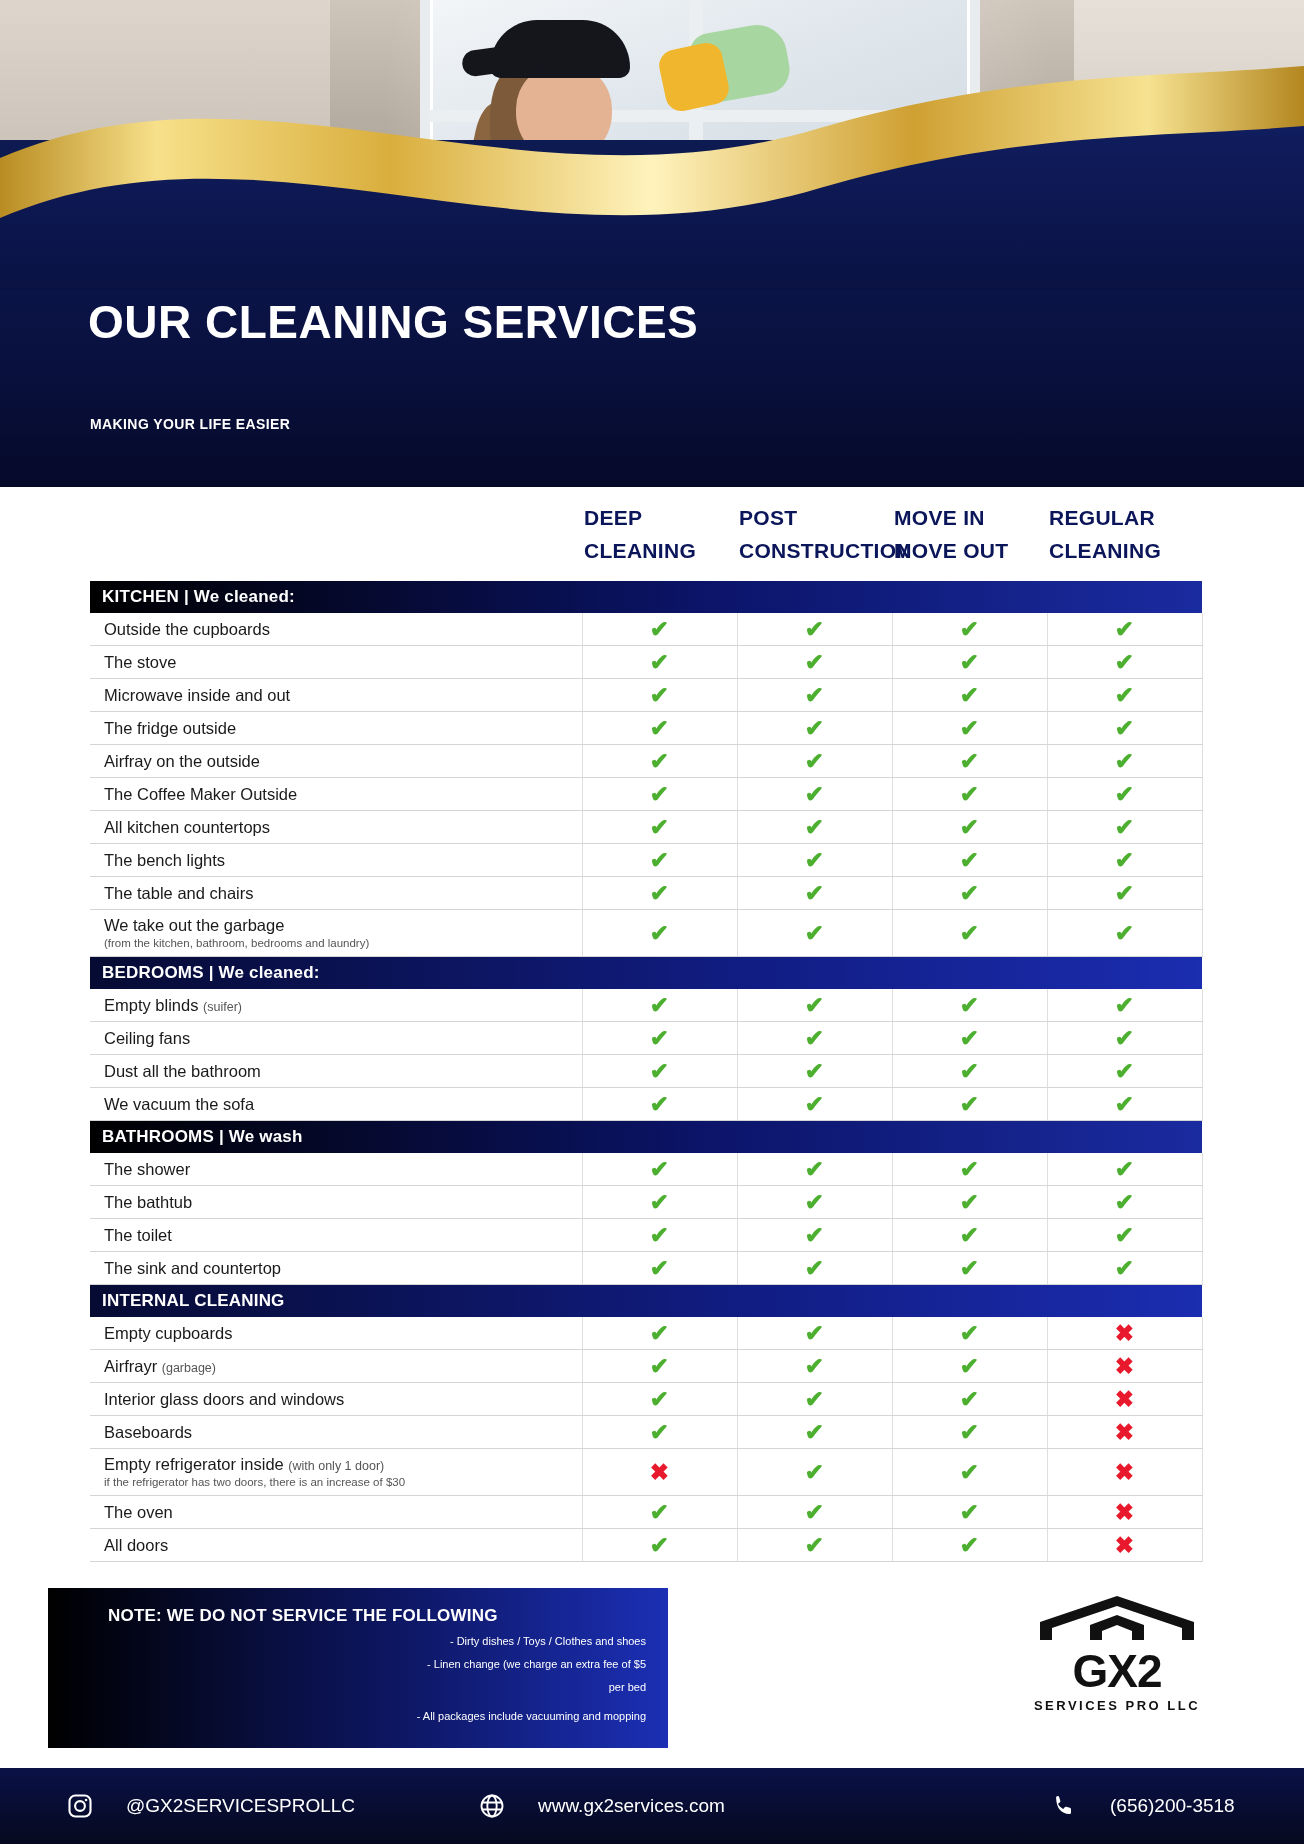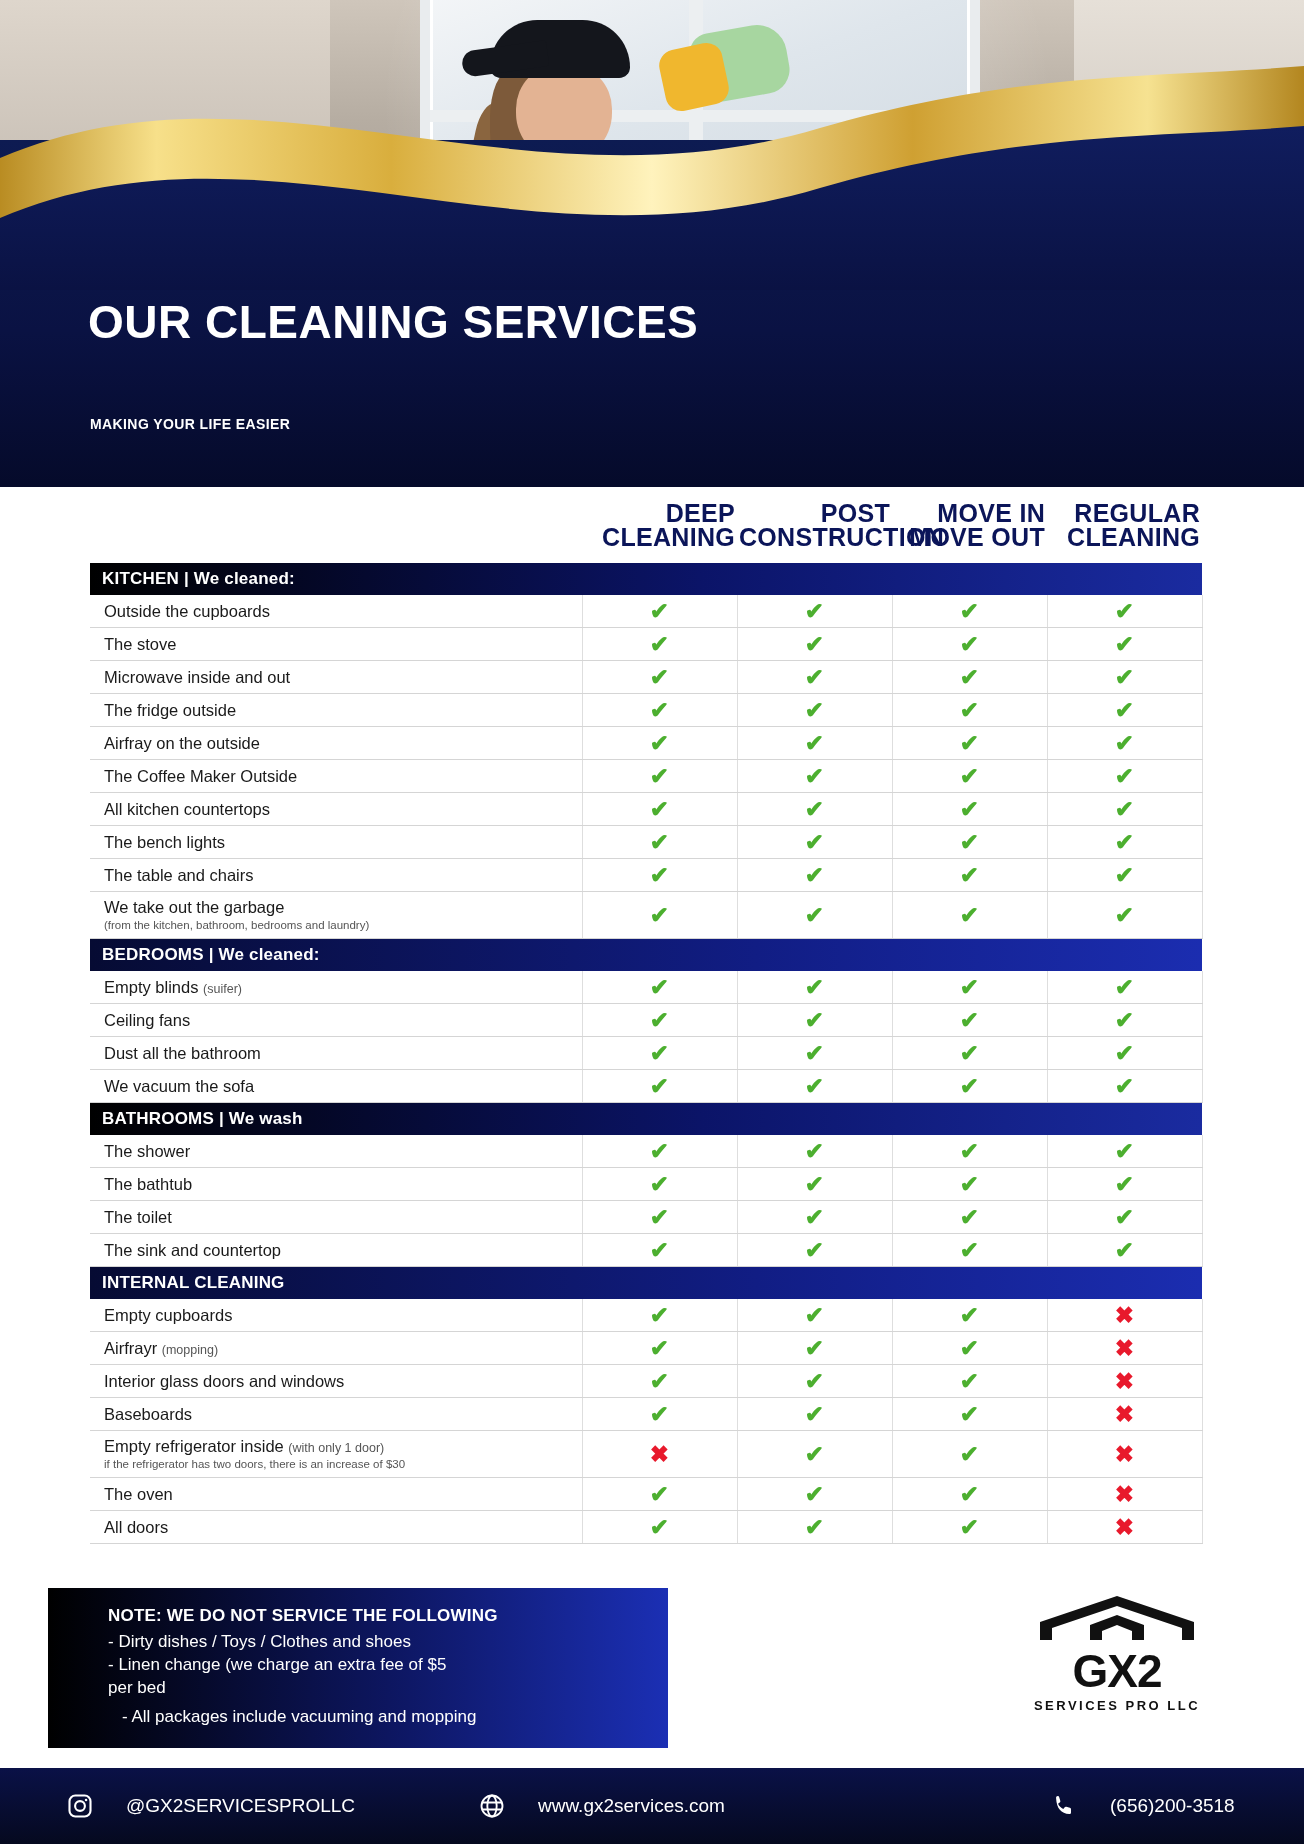--- a/index.html
+++ b/index.html
@@ -133,25 +133,25 @@
     width: 1112px;
   }
   table.svc {
     width: 1112px;
     border-collapse: collapse;
     table-layout: fixed;
   }
   table.svc col.c0 { width: 492px; }
   table.svc col.cx { width: 155px; }
   .colhead {
-    text-align: right;
+    text-align: left;
     color: #0b1559;
-    font-size: 25px;
+    font-size: 21px;
     font-weight: bold;
-    line-height: 24px;
+    line-height: 33px;
     padding: 6px 2px 14px 2px;
     vertical-align: bottom;
     letter-spacing: 0.3px;
   }
   tr.section td {
     padding: 0;
   }
   .section-bar {
     background: linear-gradient(90deg, #000000 0%, #0b1468 55%, #1a2ba0 100%);
     color: #ffffff;
@@ -200,21 +200,21 @@
     left: 48px; top: 1588px;
     width: 620px; height: 160px;
     background: linear-gradient(90deg, #000000 0%, #0d1660 55%, #1b2fb4 100%);
     color: #ffffff;
     padding: 18px 22px 10px 60px;
   }
   .notebox .nb-title {
     font-size: 17px; font-weight: bold; letter-spacing: 0.2px; margin-bottom: 4px;
   }
   .notebox .nb-line {
-    font-size: 17px; line-height: 23px;
+    font-size: 11px; line-height: 23px; text-align: right;
   }
   .notebox .nb-line.indent { padding-left: 14px; margin-top: 6px; }
 
   
   .logo {
     position: absolute; left: 1012px; top: 1592px; width: 210px; height: 120px;
     text-align: center;
   }
   .logo-roof { width: 210px; height: 52px; position: relative; }
   .logo-text {
@@ -455,21 +455,21 @@
             </td>
           </tr>
           <tr>
             <td class="item"><span>Empty cupboards</span></td>
             <td class="mark"><span class="yes">✔</span></td>
             <td class="mark"><span class="yes">✔</span></td>
             <td class="mark"><span class="yes">✔</span></td>
             <td class="mark last"><span class="no">✖</span></td>
           </tr>
           <tr>
-            <td class="item"><span>Airfrayr</span> <span class="inlinenote">(mopping)</span></td>
+            <td class="item"><span>Airfrayr</span> <span class="inlinenote">(garbage)</span></td>
             <td class="mark"><span class="yes">✔</span></td>
             <td class="mark"><span class="yes">✔</span></td>
             <td class="mark"><span class="yes">✔</span></td>
             <td class="mark last"><span class="no">✖</span></td>
           </tr>
           <tr>
             <td class="item"><span>Interior glass doors and windows</span></td>
             <td class="mark"><span class="yes">✔</span></td>
             <td class="mark"><span class="yes">✔</span></td>
             <td class="mark"><span class="yes">✔</span></td>

